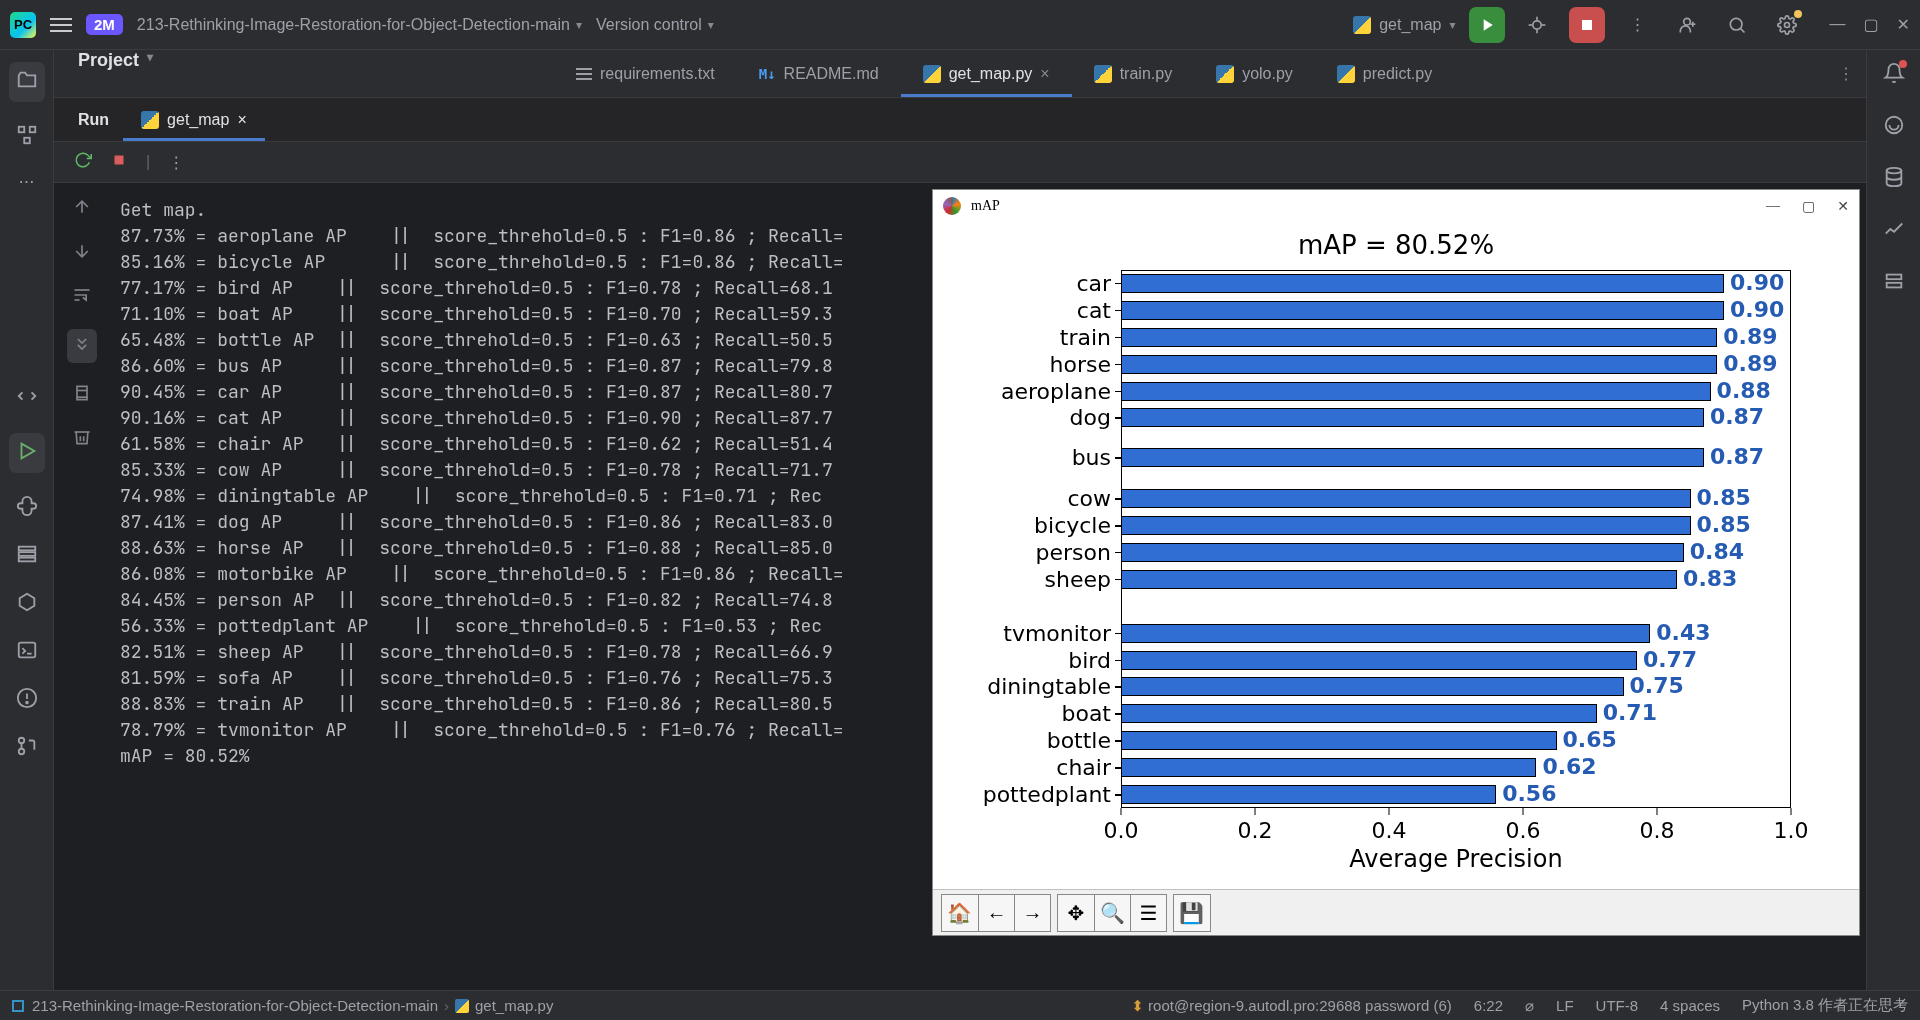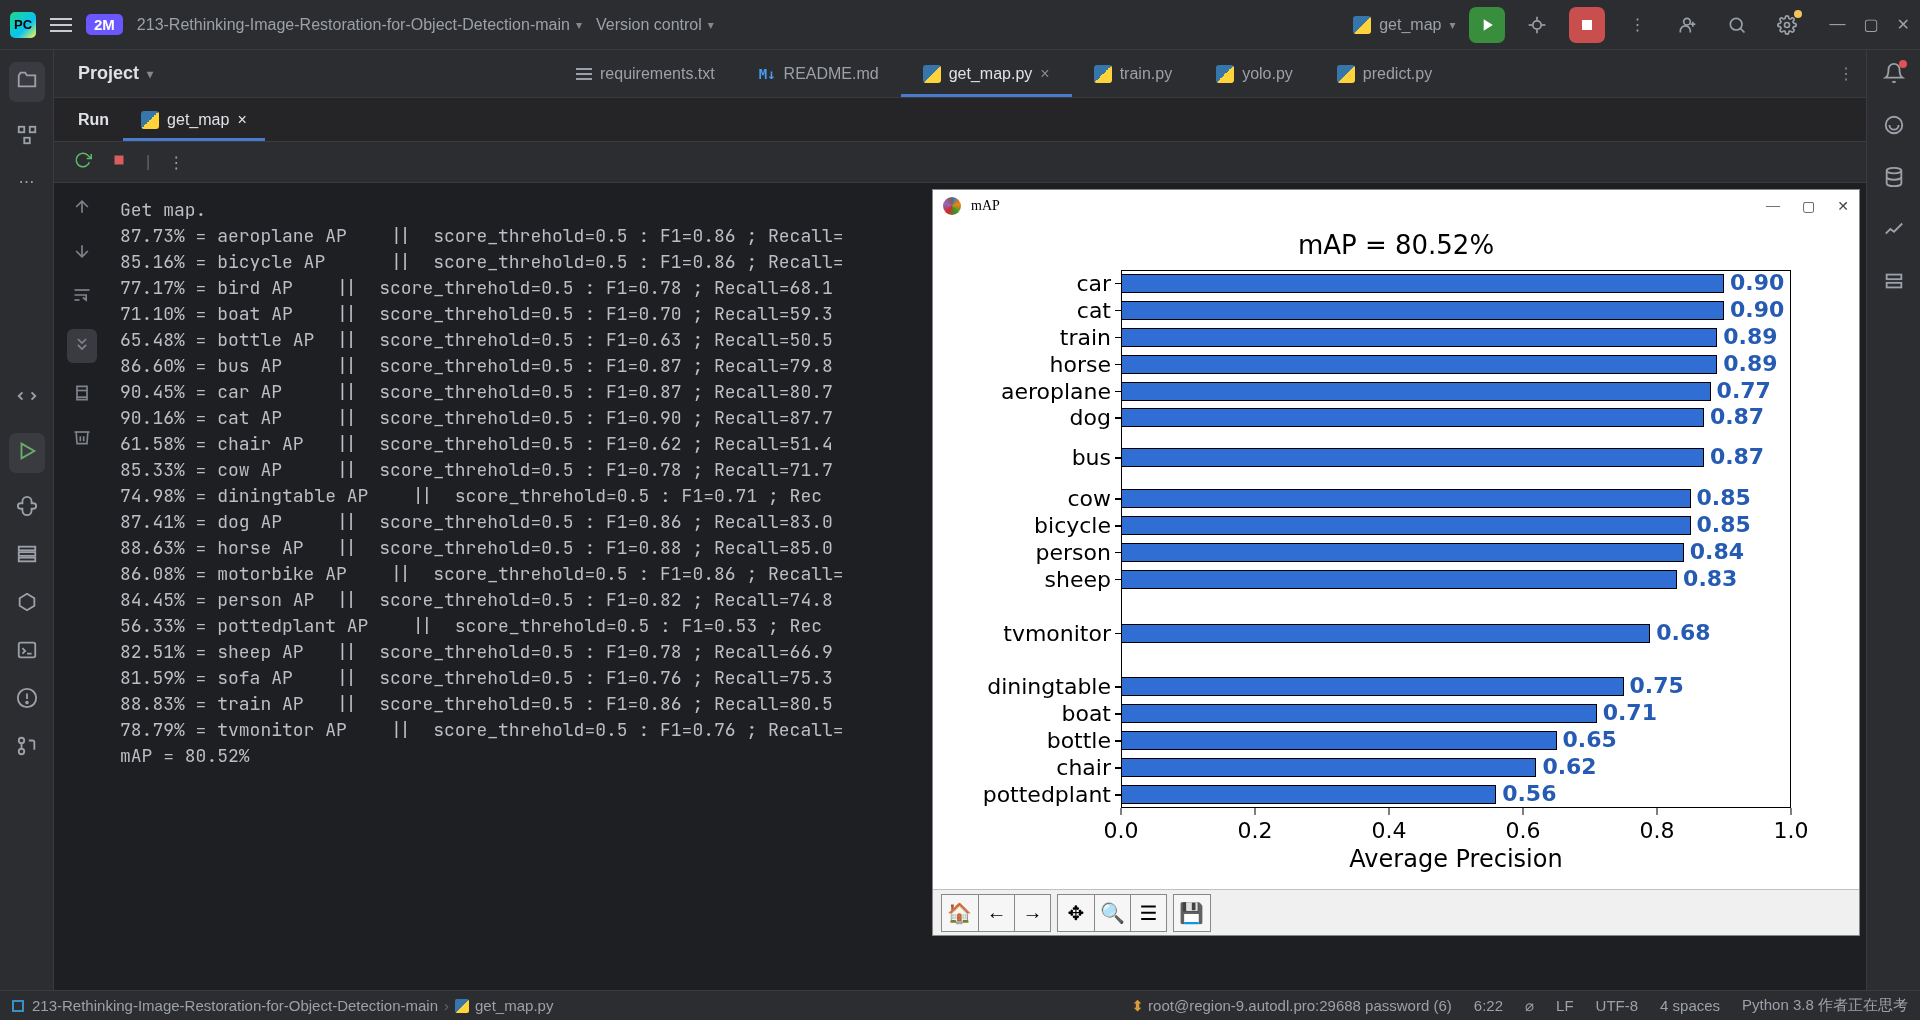--- a/index.html
+++ b/index.html
@@ -89,21 +89,21 @@
   .right-strip .bell{position:relative;}
   .right-strip .bell::after{content:"";position:absolute;top:-2px;right:-2px;width:8px;height:8px;border-radius:50%;background:#E35252;}
   
   .tabrow{
     position:absolute; left:54px; right:54px; top:50px;
     height:48px; display:flex; align-items:stretch;
     border-bottom:1px solid var(--border);
     background:var(--bg-main);
   }
   .project-toggle{
-    width:500px; display:flex; align-items:center;
+    width:500px; display:flex; 
     padding-left:24px; gap:8px; color:var(--text);
     font-weight:600; font-size:18px;
   }
   .tabs{display:flex;flex:1;align-items:stretch;}
   .tab{
     display:flex;align-items:center;gap:8px;
     padding:0 22px;color:var(--text-dim);
     cursor:pointer;position:relative;
   }
   .tab.active{color:var(--text);}
@@ -538,21 +538,21 @@
           <div class="bar-row" style="top: 83.659px; height: 20.982px;">
             <span class="bar-tick"></span>
             <span class="bar-label">horse</span>
             <span class="bar-rect" style="width:596.3px;height:18.982px"></span>
             <span class="bar-val" style="left:602.3px">0.89</span>
           </div>
           <div class="bar-row" style="top: 110.559px; height: 20.982px;">
             <span class="bar-tick"></span>
             <span class="bar-label">aeroplane</span>
             <span class="bar-rect" style="width:589.6px;height:18.982px"></span>
-            <span class="bar-val" style="left:595.6px">0.77</span>
+            <span class="bar-val" style="left:595.6px">0.88</span>
           </div>
           <div class="bar-row" style="top: 137.459px; height: 20.982px;">
             <span class="bar-tick"></span>
             <span class="bar-label">dog</span>
             <span class="bar-rect" style="width:582.9px;height:18.982px"></span>
             <span class="bar-val" style="left:588.9px">0.87</span>
           </div>
           <div class="bar-row" style="top: 177px; height: 20.982px;">
             <span class="bar-tick"></span>
             <span class="bar-label">bus</span>
@@ -580,21 +580,27 @@
           <div class="bar-row" style="top: 298.859px; height: 20.982px;">
             <span class="bar-tick"></span>
             <span class="bar-label">sheep</span>
             <span class="bar-rect" style="width:556.1px;height:18.982px"></span>
             <span class="bar-val" style="left:562.1px">0.83</span>
           </div>
           <div class="bar-row" style="top: 352.659px; height: 20.982px;">
             <span class="bar-tick"></span>
             <span class="bar-label">tvmonitor</span>
             <span class="bar-rect" style="width:529.3000000000001px;height:18.982px"></span>
-            <span class="bar-val" style="left:535.3000000000001px">0.68</span>
+            <span class="bar-val" style="left:535.3000000000001px">0.43</span>
+          </div>
+          <div class="bar-row" style="top: 379.559px; height: 20.982px;">
+            <span class="bar-tick"></span>
+            <span class="bar-label">bird</span>
+            <span class="bar-rect" style="width:515.9px;height:18.982px"></span>
+            <span class="bar-val" style="left:521.9px">0.77</span>
           </div>
           <div class="bar-row" style="top: 406.459px; height: 20.982px;">
             <span class="bar-tick"></span>
             <span class="bar-label">diningtable</span>
             <span class="bar-rect" style="width:502.5px;height:18.982px"></span>
             <span class="bar-val" style="left:508.5px">0.75</span>
           </div>
           <div class="bar-row" style="top: 433.359px; height: 20.982px;">
             <span class="bar-tick"></span>
             <span class="bar-label">boat</span>

